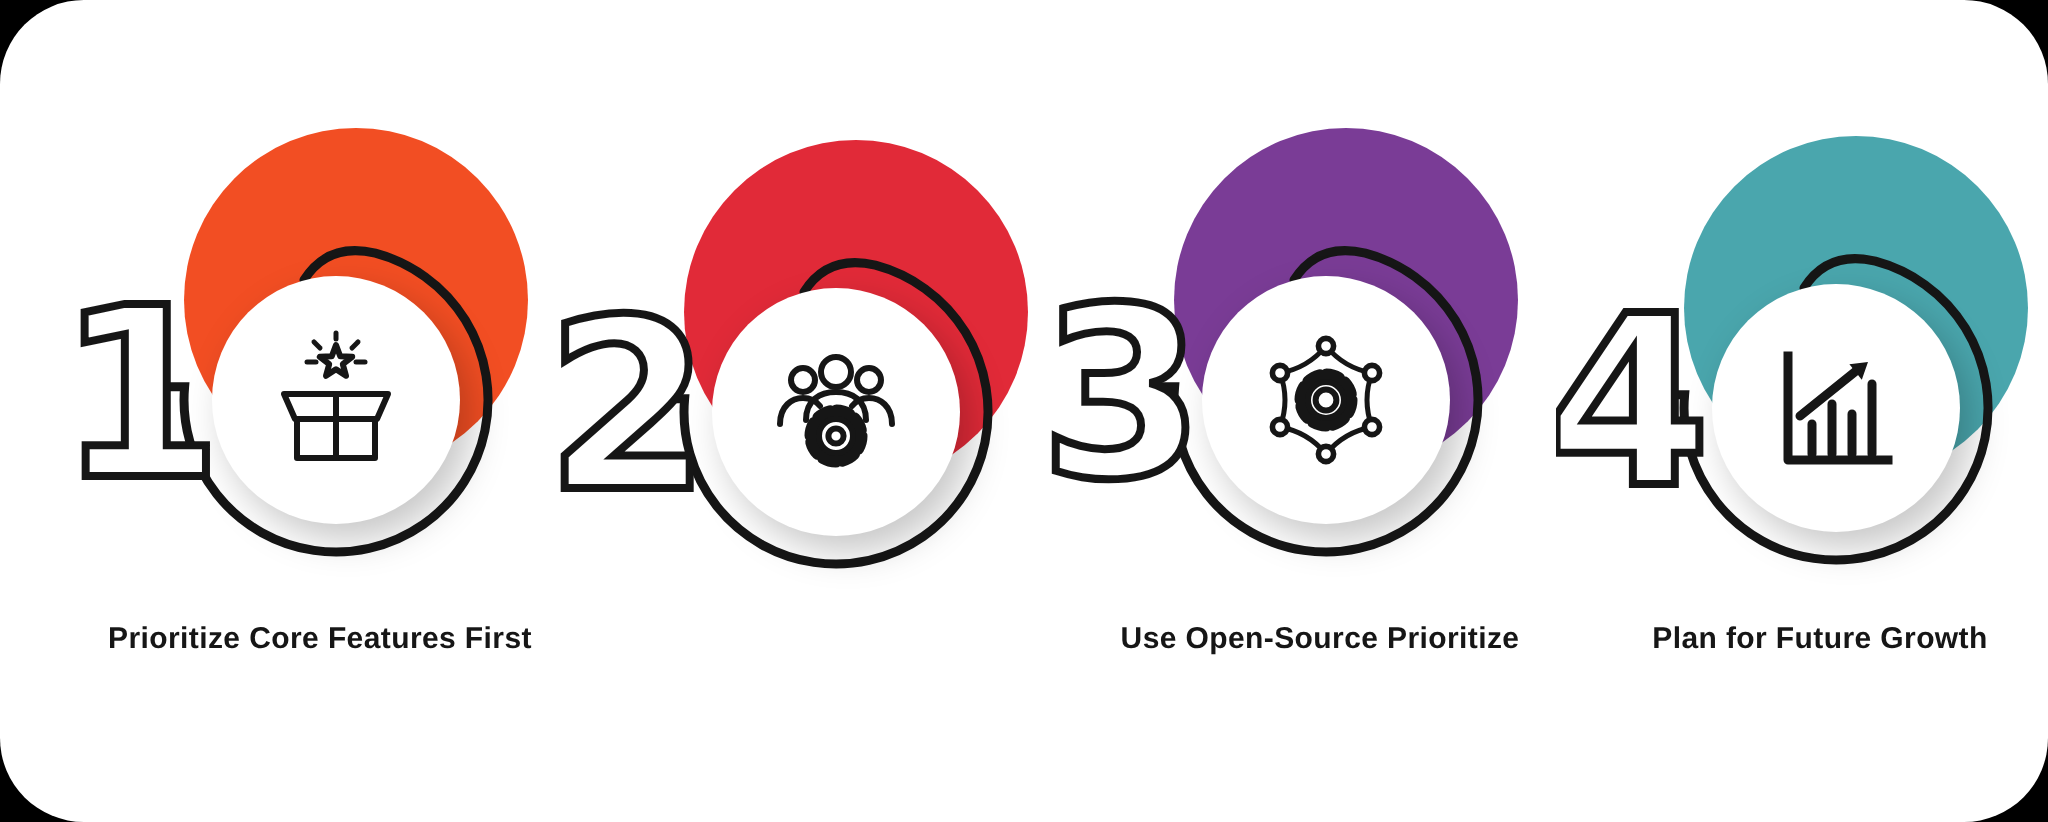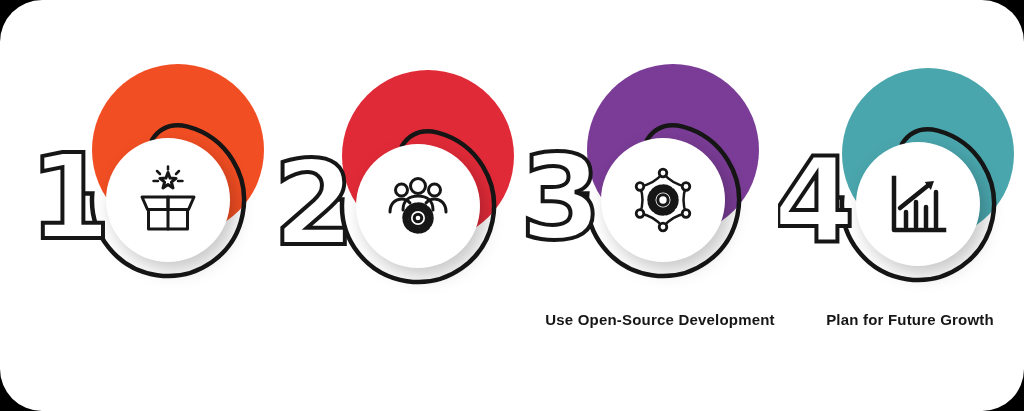--- a/index.html
+++ b/index.html
@@ -79,20 +79,21 @@
         <path class="thin" d="M21 3 L24 6"></path>
         <path class="thin" d="M43 3 L40 6"></path>
         <path d="M32 29 L6 29 L11.5 41.5 L32 41.5 Z"></path>
         <path d="M32 29 L58 29 L52.5 41.5 L32 41.5 Z"></path>
         <path d="M12.5 41.5 H51.5 V61 H12.5 Z"></path>
         <path d="M32 41.5 V61"></path>
       </g>
       <text class="num" x="42" y="180">1</text>
     </svg>
   </div>
+  <div class="label label-1">Prioritize Core Features First</div>
 
   <div class="step pos-2">
     <svg width="250" height="240" viewBox="0 0 250 240">
       <circle cx="150" cy="92" r="86" fill="#E12A38"></circle>
       <path class="arc" d="M124 82 Q136 63 159.7 68.6 A76 76 0 1 1 64.3 135.4 L44 135.4"></path>
       <circle class="disc" cx="140" cy="142" r="62"></circle>
       <g class="icon" transform="translate(108,110)">
         <circle cx="15.5" cy="16" r="6"></circle>
         <circle cx="48.5" cy="16" r="6"></circle>
         <path d="M4 38 C4 29 10 25 15.5 25 C19 25 22 26.5 24 29"></path>
@@ -121,21 +122,21 @@
         <circle class="node" cx="32" cy="5" r="3.8"></circle>
         <circle class="node" cx="55" cy="18.5" r="3.8"></circle>
         <circle class="node" cx="55" cy="45.5" r="3.8"></circle>
         <circle class="node" cx="32" cy="59" r="3.8"></circle>
         <circle class="node" cx="9" cy="45.5" r="3.8"></circle>
         <circle class="node" cx="9" cy="18.5" r="3.8"></circle>
       </g>
       <text class="num" x="38" y="180">3</text>
     </svg>
   </div>
-  <div class="label label-3">Use Open-Source Development</div>
+  <div class="label label-3">Use Open-Source Prioritize</div>
 
   <div class="step pos-4">
     <svg width="250" height="240" viewBox="0 0 250 240">
       <circle cx="150" cy="92" r="86" fill="#4AA6AD"></circle>
       <path class="arc" d="M124 82 Q136 63 159.7 68.6 A76 76 0 1 1 64.3 135.4 L44 135.4"></path>
       <circle class="disc" cx="140" cy="142" r="62"></circle>
       <g class="icon" transform="translate(108,110)">
         <path class="thick" d="M8 6 V58 H58" fill="none" stroke-linecap="square"></path>
         <path class="thick" d="M20 40 V55"></path>
         <path class="thick" d="M30 30 V55"></path>

